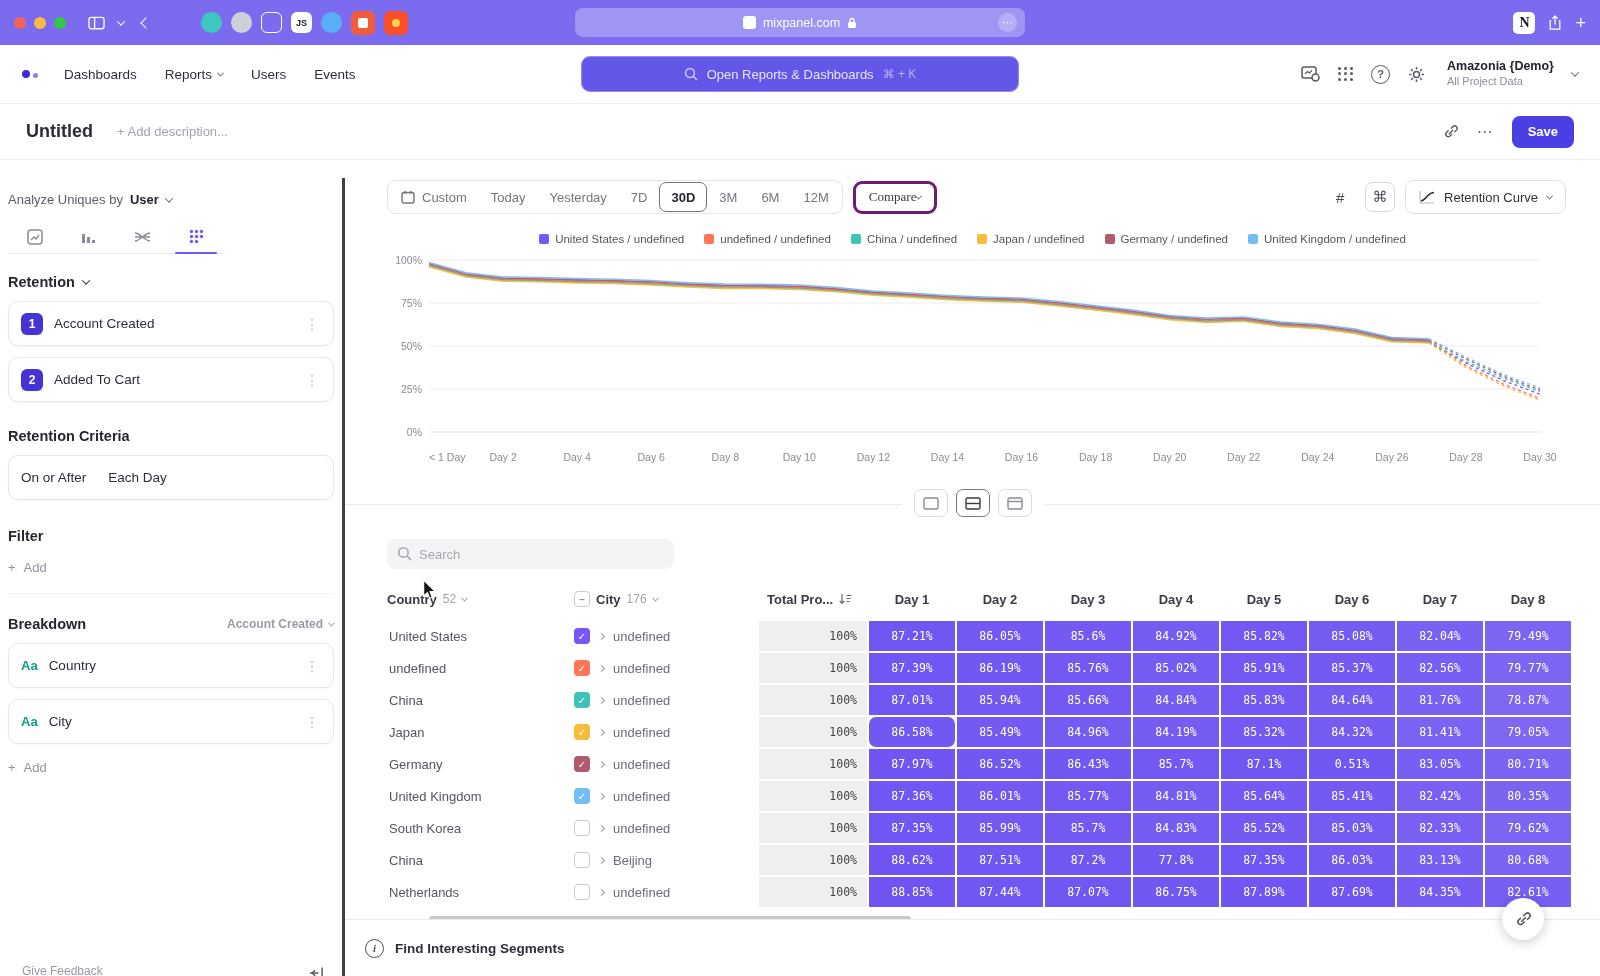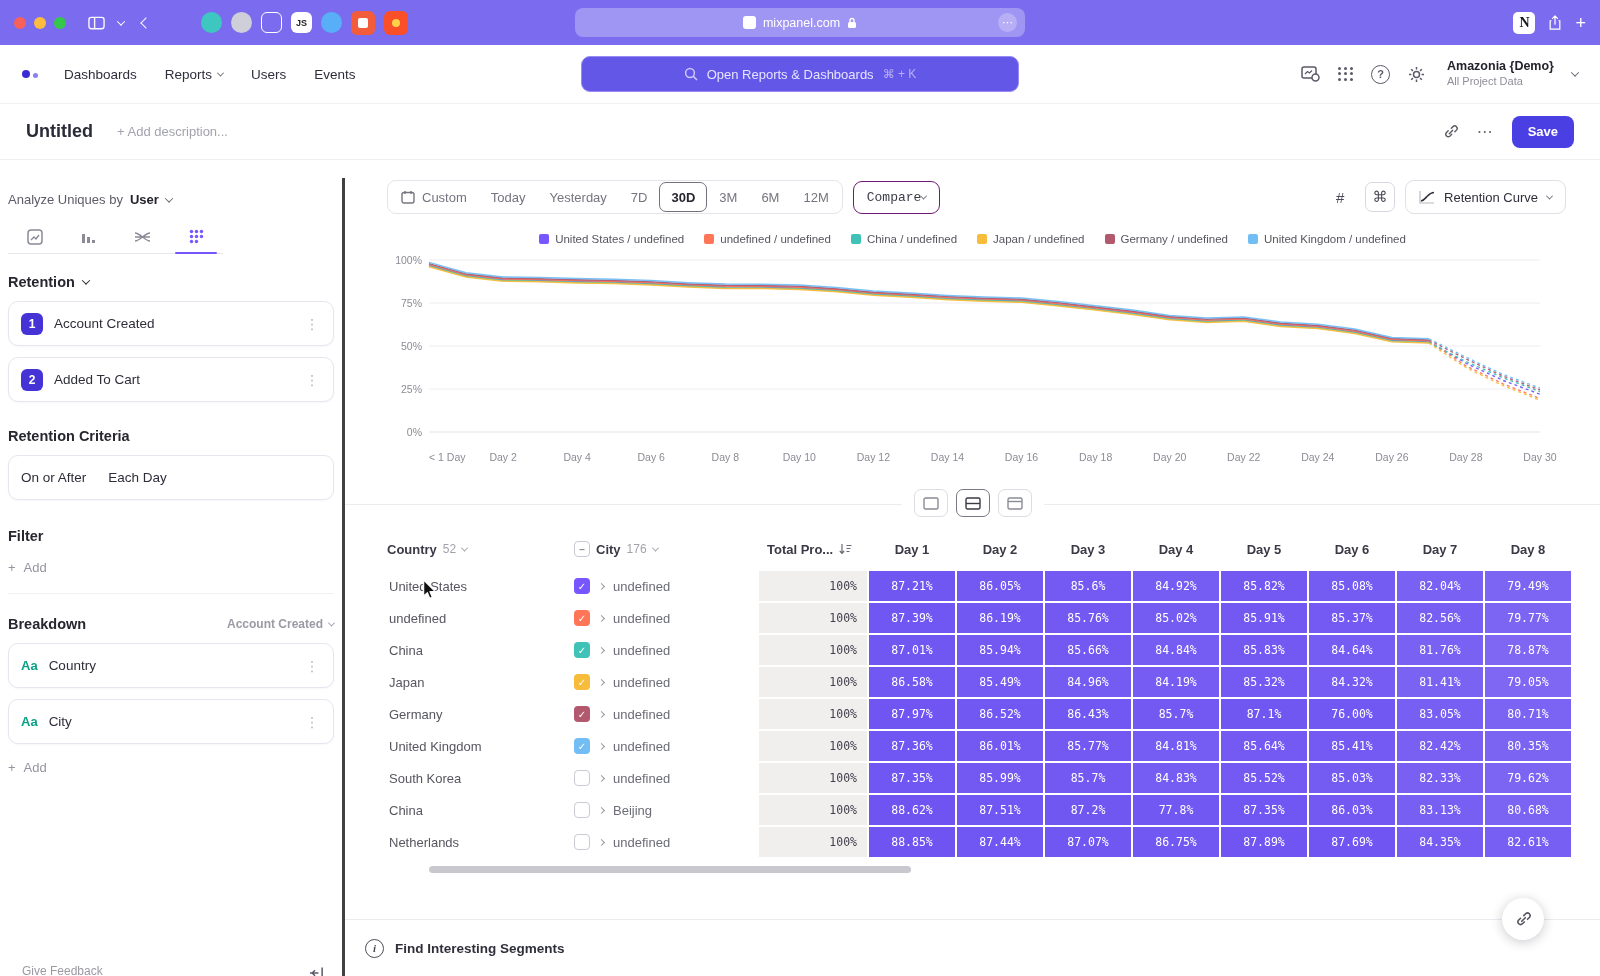--- a/index.html
+++ b/index.html
@@ -63,21 +63,21 @@
 .aa{color:#0ba184;font-weight:bold;font-size:13px}
 .feedback{position:absolute;left:22px;bottom:16px;color:#9a9aa3;font-size:12px}
 .collapse{position:absolute;right:18px;bottom:14px;color:#5a5a68;cursor:pointer}
 
 
 .main{position:absolute;top:160px;left:345px;width:1255px;height:816px;background:#fff;overflow:hidden}
 .toolbar{margin:20px 34px 0 42px;display:flex;align-items:center}
 .dr-group{display:flex;align-items:center;border:1px solid #e4e4ea;border-radius:9px;padding:1px}
 .dr-btn{height:30px;border:1px solid transparent;background:none;padding:0 11px;font-size:13px;color:#75757f;display:flex;align-items:center;gap:7px;cursor:pointer;font-family:inherit;border-radius:7px}
 .dr-btn.active{border-color:#72727e;color:#26262f;font-weight:bold}
-.cmp-btn{margin-left:10px;height:33px;border:1px solid #701a75;background:#fff;border-radius:9px;padding:0 13px;font-size:13px;color:#3c3c48;display:flex;align-items:center;gap:0;cursor:pointer;font-family:Liberation Mono, monospace}
+.cmp-btn{margin-left:10px;height:33px;border:3px solid #701a75;background:#fff;border-radius:9px;padding:0 13px;font-size:13px;color:#3c3c48;display:flex;align-items:center;gap:0;cursor:pointer;font-family:Liberation Serif, serif}
 .tb-right{margin-left:auto;display:flex;align-items:center;gap:10px}
 .iconbtn{width:30px;height:30px;display:flex;align-items:center;justify-content:center;color:#4b4b57;font-size:15px;cursor:pointer;border-radius:7px}
 .iconbtn.boxed{border:1px solid #d8d8e0}
 .charttype{height:34px;border:1px solid #e0e0e6;border-radius:9px;background:#fff;display:flex;align-items:center;gap:9px;padding:0 13px;font-size:13px;color:#2f2f3a;cursor:pointer}
 .legend{margin-top:19px;display:flex;justify-content:center;gap:20px;font-size:11.5px;color:#56565f}
 .legend-item{display:flex;align-items:center;gap:6px}
 .sw{width:10px;height:10px;border-radius:2px;display:inline-block}
 .chartwrap{margin:8px 28px 0 42px}
 .tick{font-size:10.5px;fill:#8b8b95}
 .caption{text-align:center;margin-top:2px;color:#9b9ba6;font-size:13px}
@@ -499,20 +499,27 @@
           </span>
         <span class="tgl">
             <svg width="16" height="13" viewBox="0 0 16 13">
               <rect x="1" y="1" width="14" height="11" rx="1.5" stroke="currentColor" fill="none" stroke-width="1.4"></rect>
               <line x1="1" y1="4.5" x2="15" y2="4.5" stroke="currentColor" stroke-width="1.4"></line>
             </svg>
           </span>
       </div>
     </div>
 
+    <div class="searchrow">
+      <svg class="mag" width="15" height="15" viewBox="0 0 14 14">
+          <circle cx="6" cy="6" r="4.4" stroke="#a8a8b2" fill="none" stroke-width="1.5"></circle>
+          <line x1="9.4" y1="9.4" x2="13" y2="13" stroke="#a8a8b2" stroke-width="1.5"></line>
+        </svg>
+      <input placeholder="Search" style="">
+    </div>
 
     <div class="tablewrap">
       <div class="thead">
         <div class="th">
           <span>Country</span>
           <span class="cnt">52</span>
           <span class="cv sm"></span>
         </div>
         <div class="th">
           <span class="cbox" style="color:#8b8b96">–</span>
@@ -589,21 +596,21 @@
             <div class="td day" style="background: rgba(92, 62, 240, 0.79);">78.87%</div>
           </div>
           <div class="trow">
             <div class="td country">Japan</div>
             <div class="td city">
               <span class="cbox on" style="background: rgb(248, 188, 59);">✓</span>
               <span class="cv right sm"></span>
               <span>undefined</span>
             </div>
             <div class="td total">100%</div>
-            <div class="td day" style="background: rgba(92, 62, 240, 0.867);">86.58%</div>
+            <div class="td day" style="background: rgba(92, 62, 240, 0.867); border-radius: 7px;">86.58%</div>
             <div class="td day" style="background: rgba(92, 62, 240, 0.855);">85.49%</div>
             <div class="td day" style="background: rgba(92, 62, 240, 0.85);">84.96%</div>
             <div class="td day" style="background: rgba(92, 62, 240, 0.843);">84.19%</div>
             <div class="td day" style="background: rgba(92, 62, 240, 0.855);">85.32%</div>
             <div class="td day" style="background: rgba(92, 62, 240, 0.843);">84.32%</div>
             <div class="td day" style="background: rgba(92, 62, 240, 0.816);">81.41%</div>
             <div class="td day" style="background: rgba(92, 62, 240, 0.79);">79.05%</div>
           </div>
           <div class="trow">
             <div class="td country">Germany</div>
@@ -611,21 +618,21 @@
               <span class="cbox on" style="background: rgb(178, 89, 110);">✓</span>
               <span class="cv right sm"></span>
               <span>undefined</span>
             </div>
             <div class="td total">100%</div>
             <div class="td day" style="background: rgba(92, 62, 240, 0.88);">87.97%</div>
             <div class="td day" style="background: rgba(92, 62, 240, 0.867);">86.52%</div>
             <div class="td day" style="background: rgba(92, 62, 240, 0.863);">86.43%</div>
             <div class="td day" style="background: rgba(92, 62, 240, 0.86);">85.7%</div>
             <div class="td day" style="background: rgba(92, 62, 240, 0.87);">87.1%</div>
-            <div class="td day" style="background: rgba(92, 62, 240, 0.863);">76.00%</div>
+            <div class="td day" style="background: rgba(92, 62, 240, 0.863);">0.51%</div>
             <div class="td day" style="background: rgba(92, 62, 240, 0.83);">83.05%</div>
             <div class="td day" style="background: rgba(92, 62, 240, 0.808);">80.71%</div>
           </div>
           <div class="trow">
             <div class="td country">United Kingdom</div>
             <div class="td city">
               <span class="cbox on" style="background: rgb(114, 190, 244);">✓</span>
               <span class="cv right sm"></span>
               <span>undefined</span>
             </div>

